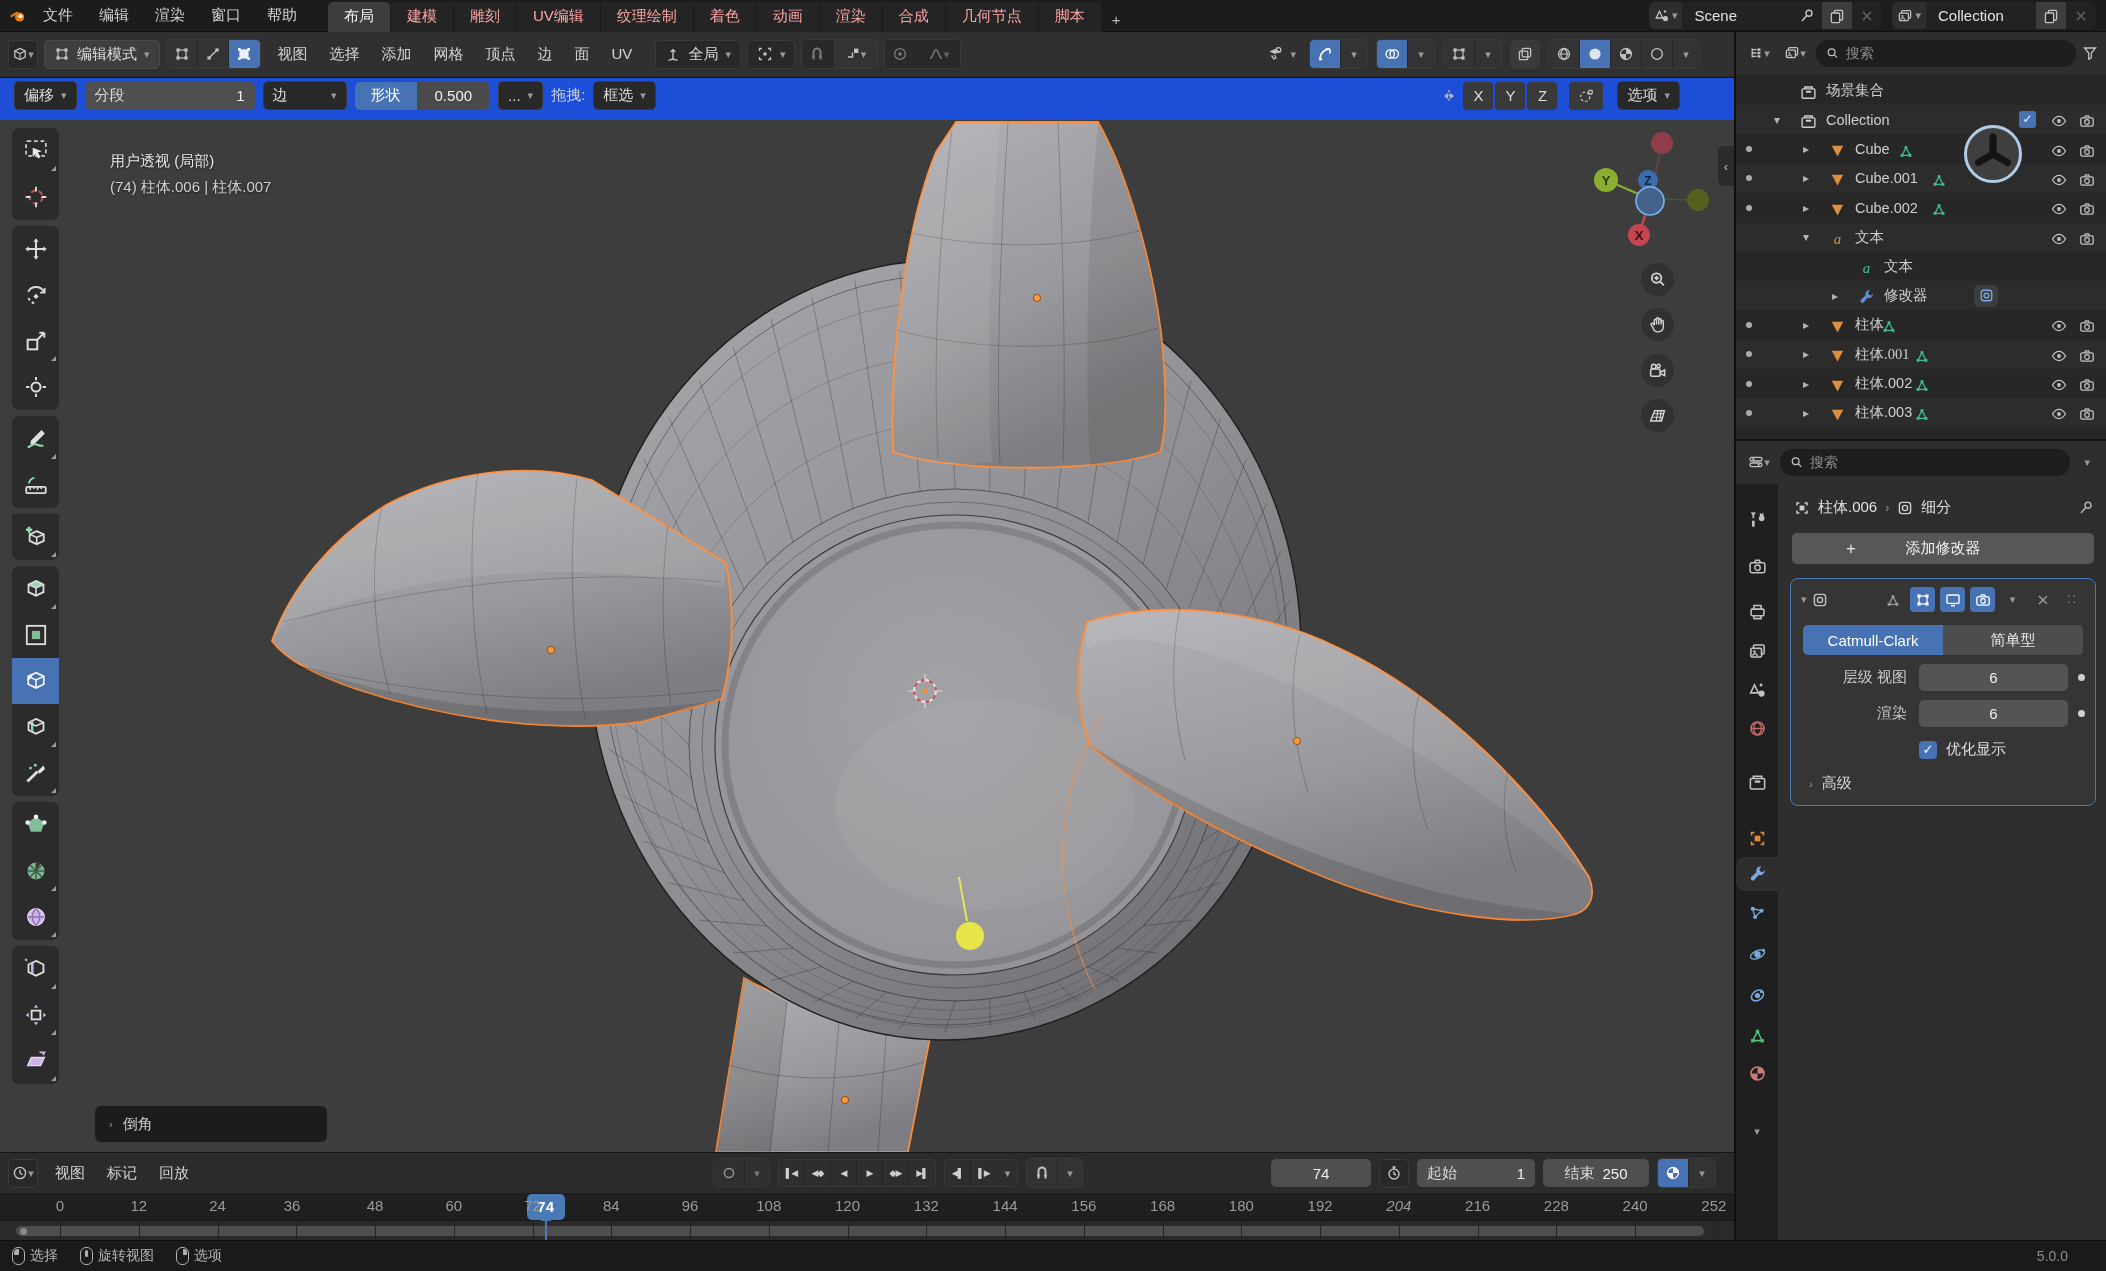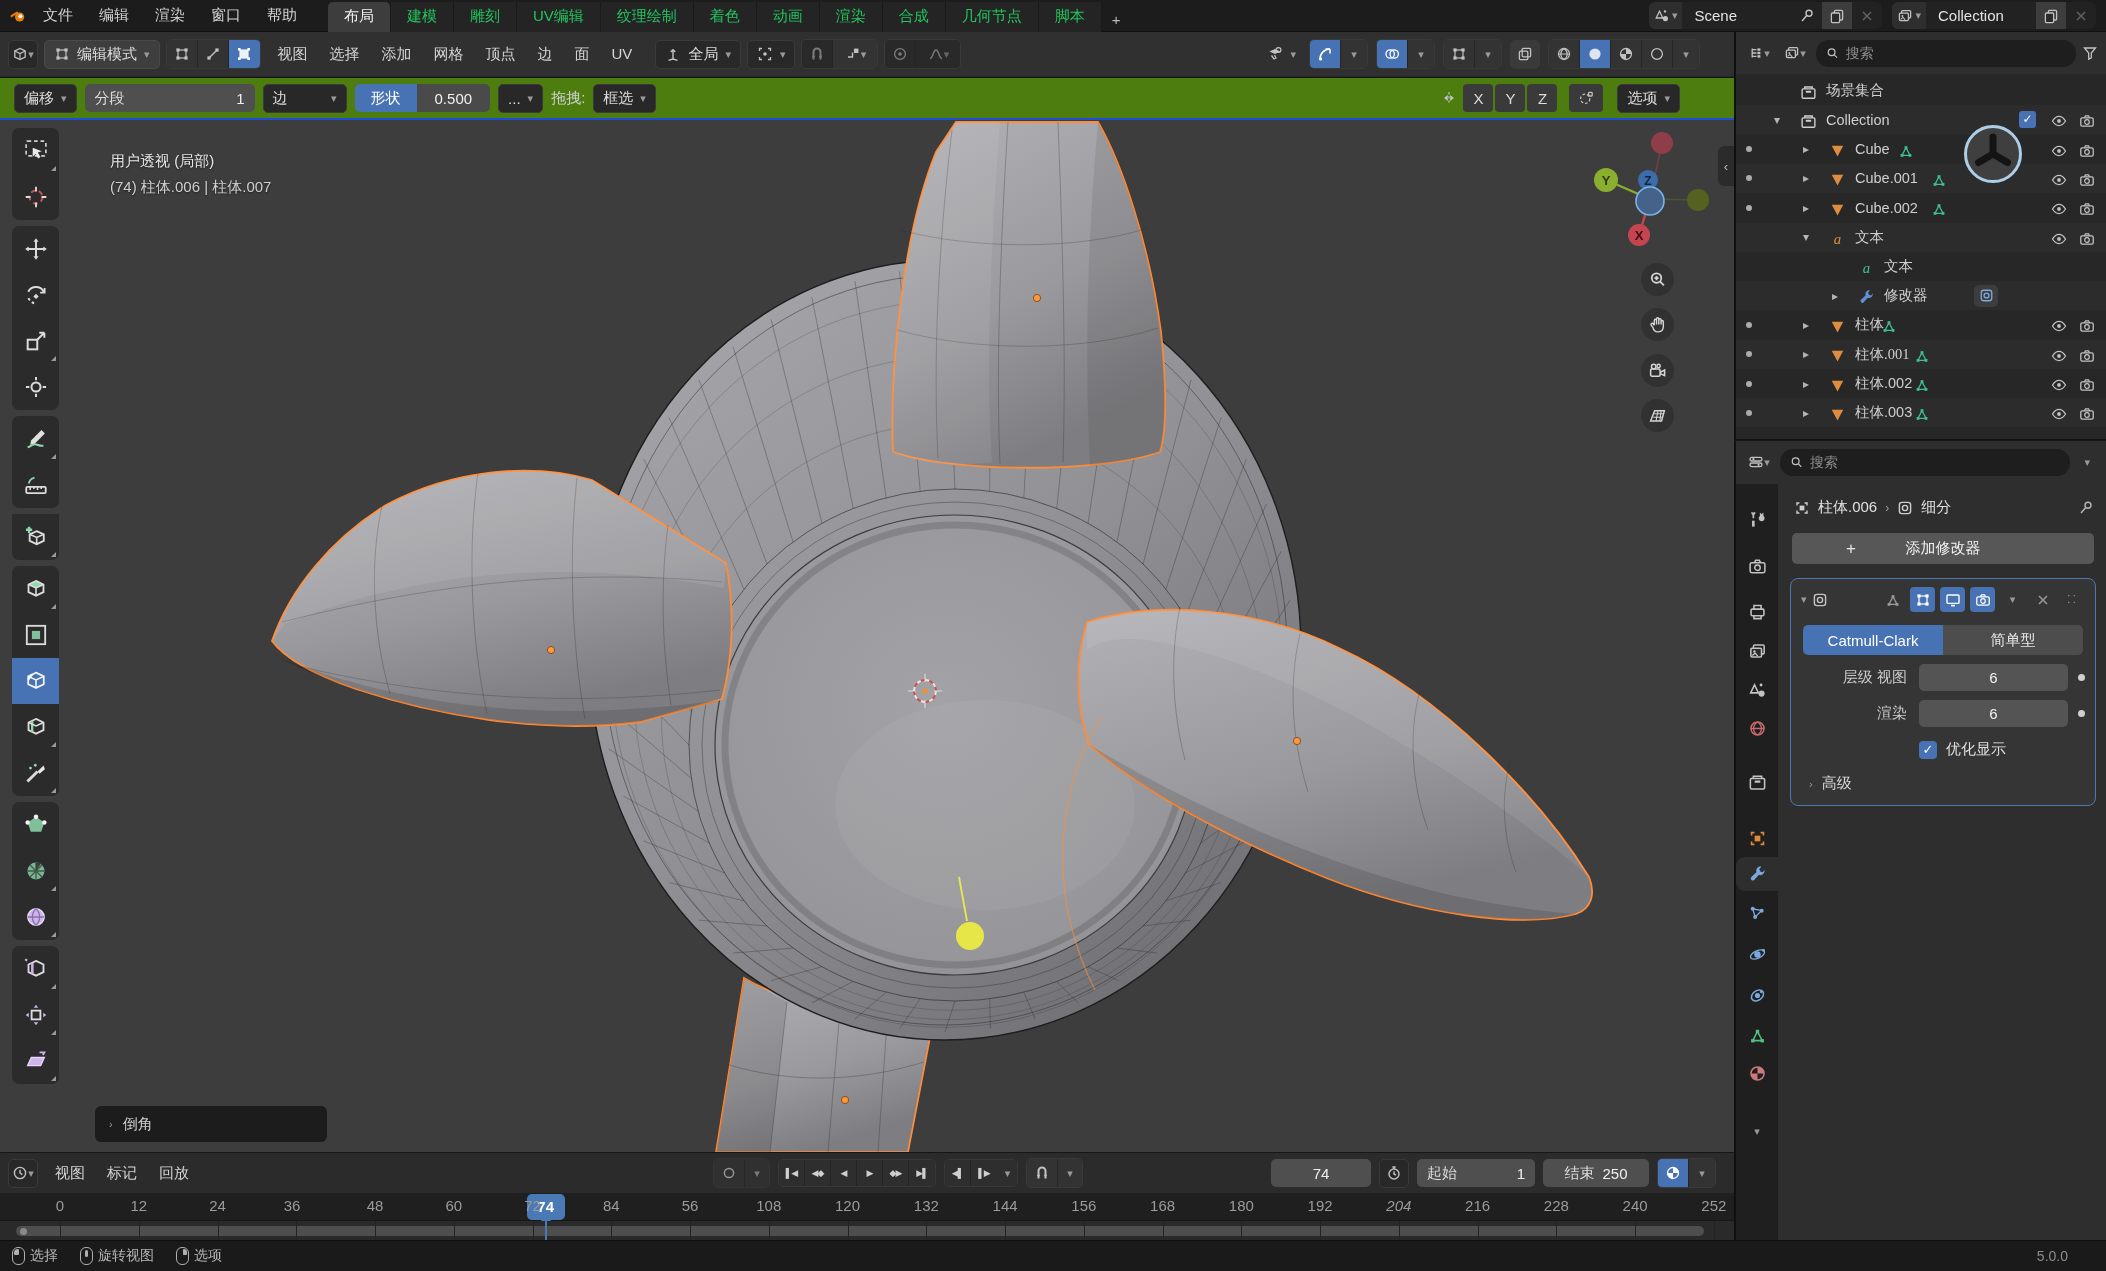--- a/index.html
+++ b/index.html
@@ -8,21 +8,21 @@
   .app { position:relative; width:2106px; height:1271px; background:#161616; overflow:hidden; font-size:15px; }
   .ic { width:16px; height:16px; display:inline-block; vertical-align:middle; color:#c2c2c2; }
   svg.ic use { color:inherit; }
   .chev { font-size:11px; color:#9a9a9a; }
 
   
   #topbar { position:absolute; left:0; top:0; width:2106px; height:32px; background:#1c1c1c; display:flex; align-items:center; gap:4px; padding:0 10px; border-bottom:1px solid #101010;}
   #tb-menus { display:flex; align-items:center; }
   .menu-item { padding:4px 13px; color:#d3d3d3; border-radius:4px; cursor:pointer; white-space:nowrap; }
   #ws-tabs { display:flex; align-items:flex-end; margin-left:14px; height:32px; }
-  .ws-tab { padding:5px 16px 6px; background:#242424; color:#22c55e; border-right:1px solid #1a1a1a; font-size:15px; white-space:nowrap; height:30px; }
+  .ws-tab { padding:5px 16px 6px; background:#242424; color:#fca5a5; border-right:1px solid #1a1a1a; font-size:15px; white-space:nowrap; height:30px; }
   .ws-tab:first-child { border-radius:5px 0 0 0; }
   .ws-tab.active { background:#3d3d3d; color:#f0f0f0; border-radius:5px 5px 0 0; }
   .ws-add { padding:4px 10px; color:#bbb; }
   .tb-right { margin-left:auto; display:flex; gap:10px; align-items:center; }
   .id-block { display:flex; align-items:center; background:#222; border-radius:6px; height:27px; overflow:hidden; }
   .id-block .seg-ic { background:#2e2e2e; height:100%; display:flex; align-items:center; padding:0 5px; gap:2px; }
   .id-block .seg-name { padding:0 12px; min-width:110px; color:#e3e3e3; }
   .id-block .seg-btn { padding:0 7px; height:100%; display:flex; align-items:center; }
   .id-block .seg-btn.raised { background:#3d3d3d; }
 
@@ -33,21 +33,21 @@
   .iconbtn { width:30px; height:29px; display:flex; align-items:center; justify-content:center; background:#282828; border:1px solid #3a3a3a; border-radius:5px; }
   .seg-group { display:flex; background:#262626; border-radius:5px; overflow:hidden; border:1px solid #3a3a3a; }
   .seg-group .sg { width:31px; height:28px; display:flex; align-items:center; justify-content:center; background:#333; border-right:1px solid #262626; }
   .seg-group .sg:last-child { border-right:none; }
   .seg-group .sg.on { background:#4772b3; }
   .seg-group .sg.dim { background:#2d2d2d; opacity:.55; }
   #vp-menus { display:flex; }
   #vp-menus .menu-item { padding:4px 11px; }
   .hdr-right { margin-left:auto; display:flex; align-items:center; gap:8px; padding-right:26px; }
 
-  #vp-tools { position:absolute; left:0; top:78px; width:1734px; height:42px; background:#4d7c0f; display:flex; align-items:center; gap:8px; padding:0 14px; border-bottom:2px solid #1d4ed8; }
+  #vp-tools { position:absolute; left:0; top:78px; width:1734px; height:42px; background:#1d4ed8; display:flex; align-items:center; gap:8px; padding:0 14px; border-bottom:7px solid #1d4ed8; }
   .field { display:flex; align-items:center; background:#4f4f4f; border-radius:5px; height:28px; padding:0 10px; color:#f0f0f0; gap:8px; }
   .field .lab { color:#dcdcdc; }
   .pair { display:flex; border-radius:5px; overflow:hidden; height:28px; }
   .pair .left { background:#4772b3; color:#fff; display:flex; align-items:center; padding:0 16px; }
   .pair .right { background:#4a4a4a; color:#f0f0f0; display:flex; align-items:center; padding:0 18px; }
   .tools-right { margin-left:auto; display:flex; align-items:center; gap:6px; padding-right:40px; }
   .axis-btn { width:30px; height:28px; background:#3a3a3a; border-radius:4px; display:flex; align-items:center; justify-content:center; color:#ddd; }
   .axis-group { display:flex; gap:2px; }
 
   
@@ -1125,21 +1125,21 @@
     <div id="ruler">
       <div id="playhead" style="left: 526.662px;">74</div>
     <div class="ruler-num" style="left: 38px;">0</div>
         <div class="ruler-num" style="left: 116.756px;">12</div>
         <div class="ruler-num" style="left: 195.512px;">24</div>
         <div class="ruler-num" style="left: 270px;">36</div>
         <div class="ruler-num" style="left: 353.024px;">48</div>
         <div class="ruler-num" style="left: 431.78px;">60</div>
         <div class="ruler-num" style="left: 510.536px;">72</div>
         <div class="ruler-num" style="left: 589.292px;">84</div>
-        <div class="ruler-num" style="left: 668.048px;">56</div>
+        <div class="ruler-num" style="left: 668.048px;">96</div>
         <div class="ruler-num" style="left: 746.804px;">108</div>
         <div class="ruler-num" style="left: 825.56px;">120</div>
         <div class="ruler-num" style="left: 904.316px;">132</div>
         <div class="ruler-num" style="left: 983.072px;">144</div>
         <div class="ruler-num" style="left: 1061.83px;">156</div>
         <div class="ruler-num" style="left: 1140.58px;">168</div>
         <div class="ruler-num" style="left: 1219.34px;">180</div>
         <div class="ruler-num" style="left: 1298.1px;">192</div>
         <div class="ruler-num" style="left: 1376.85px; font-style: italic;">204</div>
         <div class="ruler-num" style="left: 1455.61px;">216</div>

